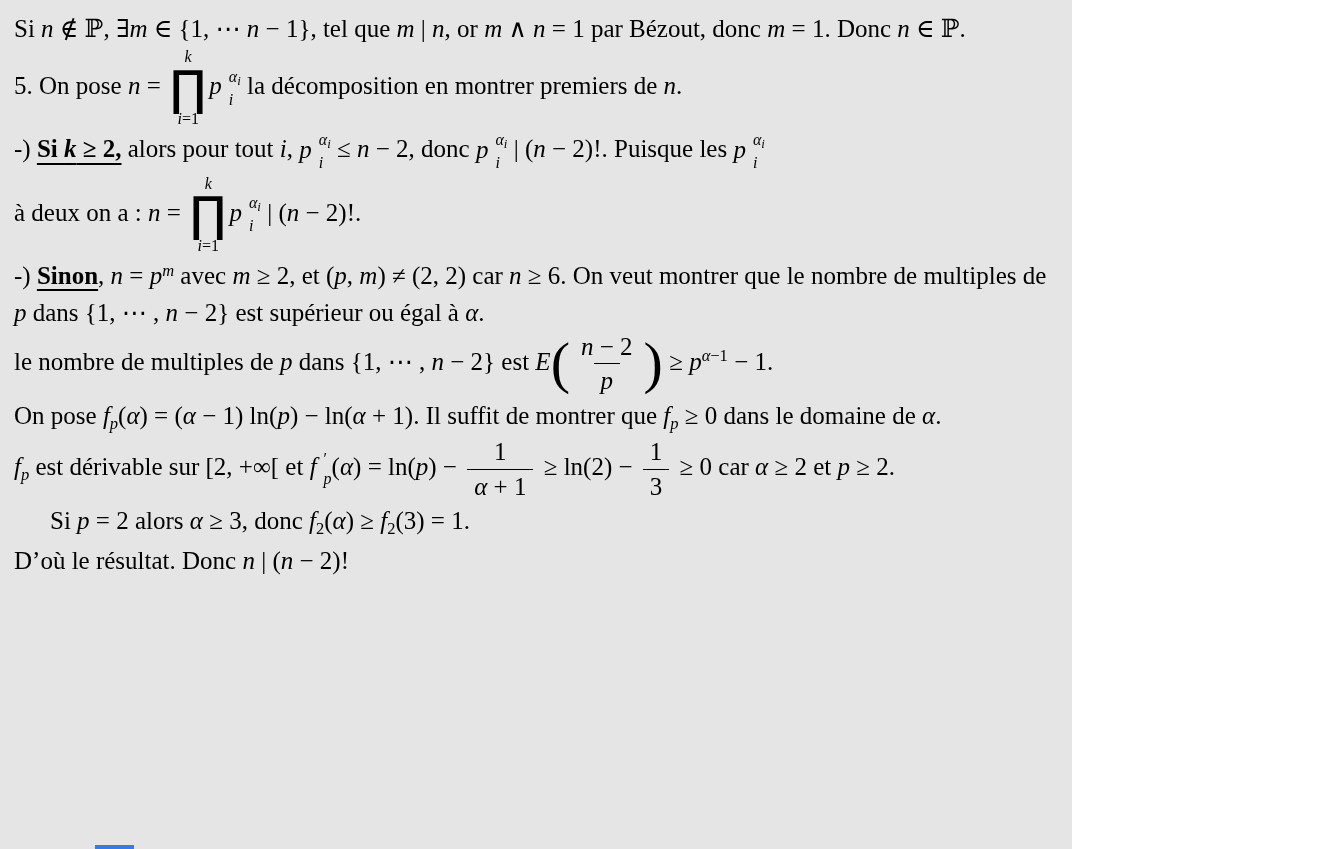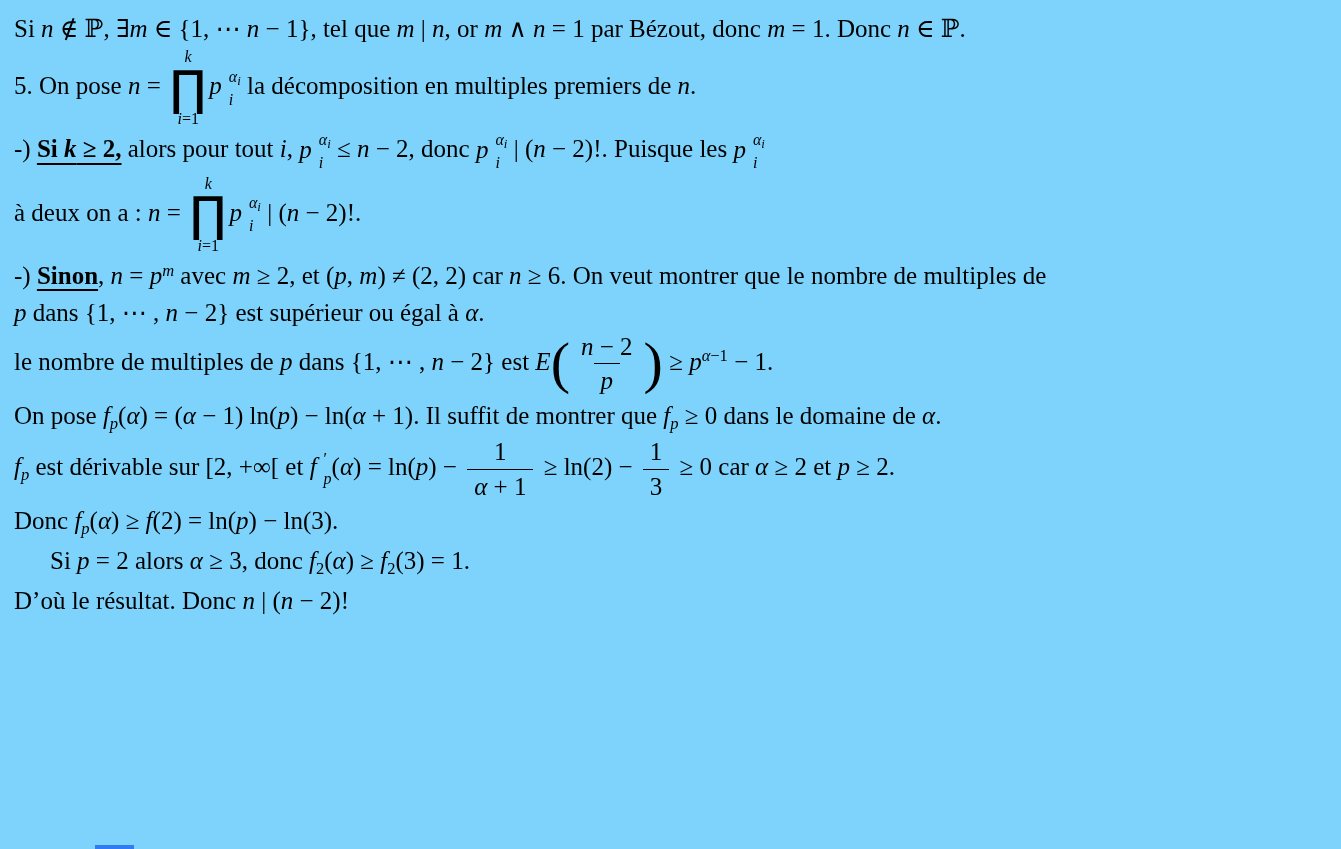--- a/index.html
+++ b/index.html
@@ -1,21 +1,21 @@
 <!DOCTYPE html>
 <html><head>
 <meta charset="utf-8">
 <style>
   html,body{
     margin:0;padding:0;background:#ffffff;
     width:1341px;height:849px;overflow:hidden;
     font-family:"Liberation Serif","DejaVu Serif","DejaVu Sans",serif;
     color:#000;
   }
-  .page{position:relative;width:1341px;height:849px;background:#7dd3fc;}
+  .page{position:relative;width:1072px;height:849px;background:#e5e5e5;}
   .doc{
     padding:12px 10px 0 14px;
     font-size:25px;
     line-height:1.32;
   }
   .line{margin:0 0 4px 0;white-space:normal;}
   .indent{padding-left:36px;}
 
   
   .it{font-style:italic;}
@@ -68,21 +68,21 @@
 <div class="page">
   <div class="doc" id="doc">
       <div class="line"><span>Si </span><span class="it">n</span><span> ∉ ℙ, ∃</span><span class="it">m</span><span> ∈ {1, ⋯ </span><span class="it">n</span><span> − 1}, tel que </span><span class="it">m</span><span> | </span><span class="it">n</span><span>, or </span><span class="it">m</span><span> ∧ </span><span class="it">n</span><span> = 1 par Bézout, donc </span><span class="it">m</span><span> = 1. Donc </span><span class="it">n</span><span> ∈ ℙ.</span></div>
       <div class="line"><span>5. On pose </span><span class="it">n</span><span> = </span><span class="prod">
           <span class="plim"><span class="it">k</span></span>
           <span class="pi">∏</span>
           <span class="plim"><span class="it">i</span><span>=1</span></span>
         </span><span class="sswrap"><span><span class="it">p</span></span><span class="sscol">
             <span class="ssup"><span class="it">α</span><span class="it sub2">i</span></span>
             <span class="ssub"><span class="it">i</span></span>
-          </span></span><span> la décomposition en multiples premiers de </span><span class="it">n</span><span>.</span></div>
+          </span></span><span> la décomposition en montrer premiers de </span><span class="it">n</span><span>.</span></div>
       <div class="line"><span>-) </span><span class="bf ul">Si </span><span class="bf it ul">k</span><span class="bf ul"> ≥ 2,</span><span> alors pour tout </span><span class="it">i</span><span>, </span><span class="sswrap"><span><span class="it">p</span></span><span class="sscol">
             <span class="ssup"><span class="it">α</span><span class="it sub2">i</span></span>
             <span class="ssub"><span class="it">i</span></span>
           </span></span><span> ≤ </span><span class="it">n</span><span> − 2, donc </span><span class="sswrap"><span><span class="it">p</span></span><span class="sscol">
             <span class="ssup"><span class="it">α</span><span class="it sub2">i</span></span>
             <span class="ssub"><span class="it">i</span></span>
           </span></span><span> | (</span><span class="it">n</span><span> − 2)!. Puisque les </span><span class="sswrap"><span><span class="it">p</span></span><span class="sscol">
             <span class="ssup"><span class="it">α</span><span class="it sub2">i</span></span>
             <span class="ssub"><span class="it">i</span></span>
           </span></span></div>
@@ -104,18 +104,17 @@
       <div class="line"><span class="it">f</span><span class="it sub">p</span><span> est dérivable sur [2, +∞[ et </span><span class="sswrap"><span><span class="it">f</span></span><span class="sscol">
             <span class="ssup"><span>′</span></span>
             <span class="ssub"><span class="it">p</span></span>
           </span></span><span>(</span><span class="it">α</span><span>) = ln(</span><span class="it">p</span><span>) − </span><span class="frac">
           <span class="num"><span>1</span></span>
           <span class="den"><span class="it">α</span><span> + 1</span></span>
         </span><span> ≥ ln(2) − </span><span class="frac">
           <span class="num"><span>1</span></span>
           <span class="den"><span>3</span></span>
         </span><span> ≥ 0 car </span><span class="it">α</span><span> ≥ 2 et </span><span class="it">p</span><span> ≥ 2.</span></div>
-      <div class="line"><span>Donc </span><span class="it">f</span><span class="it sub">p</span><span>(</span><span class="it">α</span><span>) ≥ </span><span class="it">f</span><span>(2) = ln(</span><span class="it">p</span><span>) − ln(3).</span></div>
       <div class="line indent"><span>Si </span><span class="it">p</span><span> = 2 alors </span><span class="it">α</span><span> ≥ 3, donc </span><span class="it">f</span><span class="sub">2</span><span>(</span><span class="it">α</span><span>) ≥ </span><span class="it">f</span><span class="sub">2</span><span>(3) = 1.</span></div>
       <div class="line"><span>D’où le résultat. Donc </span><span class="it">n</span><span> | (</span><span class="it">n</span><span> − 2)!</span></div>
     </div>
   <div class="cursor" style="background: rgb(47, 124, 243);"></div>
 </div>
 
 </body></html>

